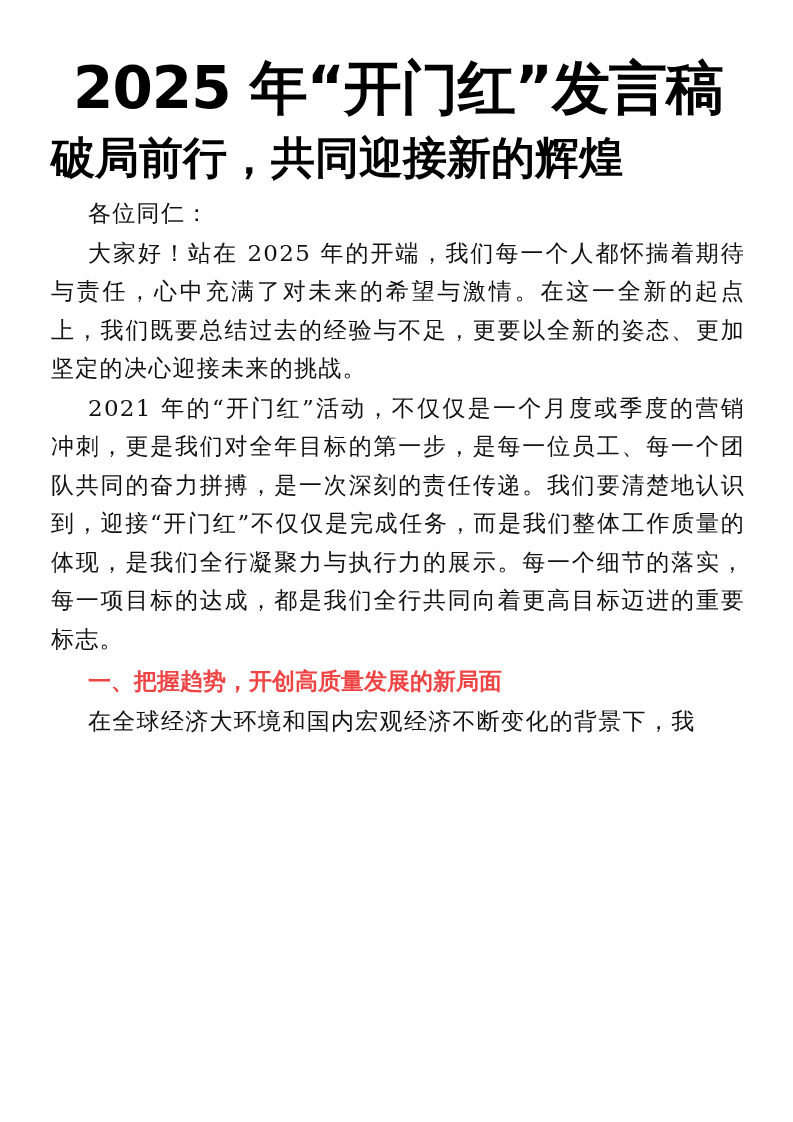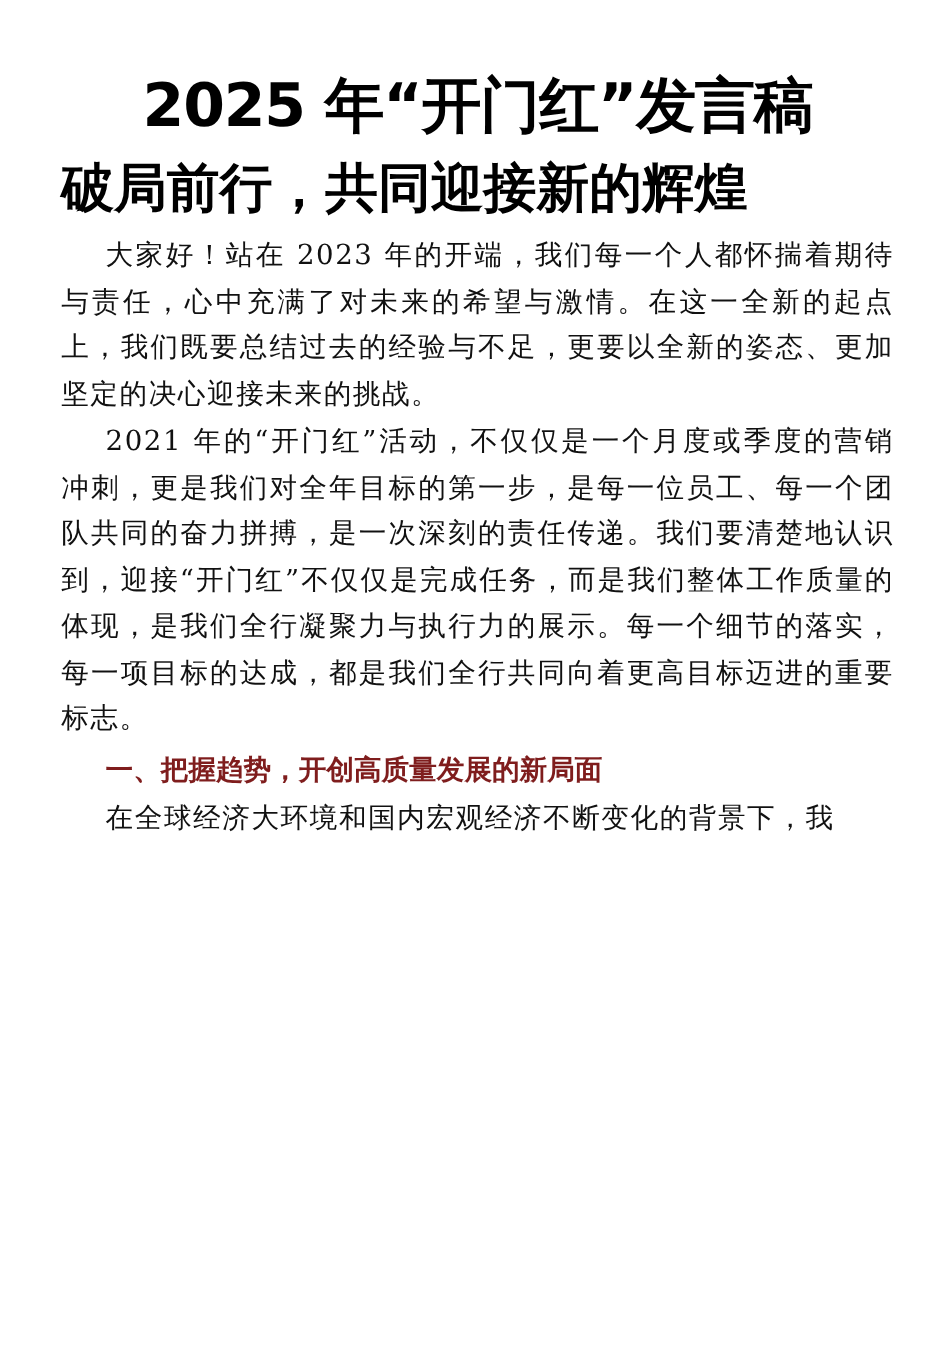--- a/index.html
+++ b/index.html
@@ -17,21 +17,21 @@
   }
   .page {
     position: absolute;
     left: 51px;
     top: 48px;
     width: 694px;
   }
   .title {
     font-family: "DejaVu Sans", "Liberation Sans", sans-serif;
     font-weight: bold;
-    font-size: 50px;
+    font-size: 58px;
     line-height: 80px;
     text-align: center;
     margin: 0;
     letter-spacing: -1px;
     white-space: nowrap;
     color: #000;
   }
   .subtitle {
     font-family: "DejaVu Sans", "Liberation Sans", sans-serif;
     font-weight: bold;
@@ -54,30 +54,31 @@
   .para.salutation {
     margin-bottom: 1px;
   }
   .section-heading {
     font-family: "DejaVu Sans", "Liberation Sans", sans-serif;
     font-weight: bold;
     font-size: 23px;
     line-height: 42px;
     text-indent: 37px;
     margin: 2px 0 0 0;
-    color: #7f1d1d;
+    color: #ef4444;
     white-space: nowrap;
   }
 </style>
 </head>
 <body>
 
 <div class="page">
   <h1 class="title">2025 年“开门红”发言稿</h1>
   <h2 class="subtitle">破局前行，共同迎接新的辉煌</h2>
 
+  <p class="para salutation">各位同仁：</p>
 
-  <p class="para">大家好！站在 2023 年的开端，我们每一个人都怀揣着期待与责任，心中充满了对未来的希望与激情。在这一全新的起点上，我们既要总结过去的经验与不足，更要以全新的姿态、更加坚定的决心迎接未来的挑战。</p>
+  <p class="para">大家好！站在 2025 年的开端，我们每一个人都怀揣着期待与责任，心中充满了对未来的希望与激情。在这一全新的起点上，我们既要总结过去的经验与不足，更要以全新的姿态、更加坚定的决心迎接未来的挑战。</p>
   <p class="para">2021 年的“开门红”活动，不仅仅是一个月度或季度的营销冲刺，更是我们对全年目标的第一步，是每一位员工、每一个团队共同的奋力拼搏，是一次深刻的责任传递。我们要清楚地认识到，迎接“开门红”不仅仅是完成任务，而是我们整体工作质量的体现，是我们全行凝聚力与执行力的展示。每一个细节的落实，每一项目标的达成，都是我们全行共同向着更高目标迈进的重要标志。</p>
 
   <h3 class="section-heading">一、把握趋势，开创高质量发展的新局面</h3>
   <p class="para">在全球经济大环境和国内宏观经济不断变化的背景下，我</p>
 </div>
 
 </body></html>

